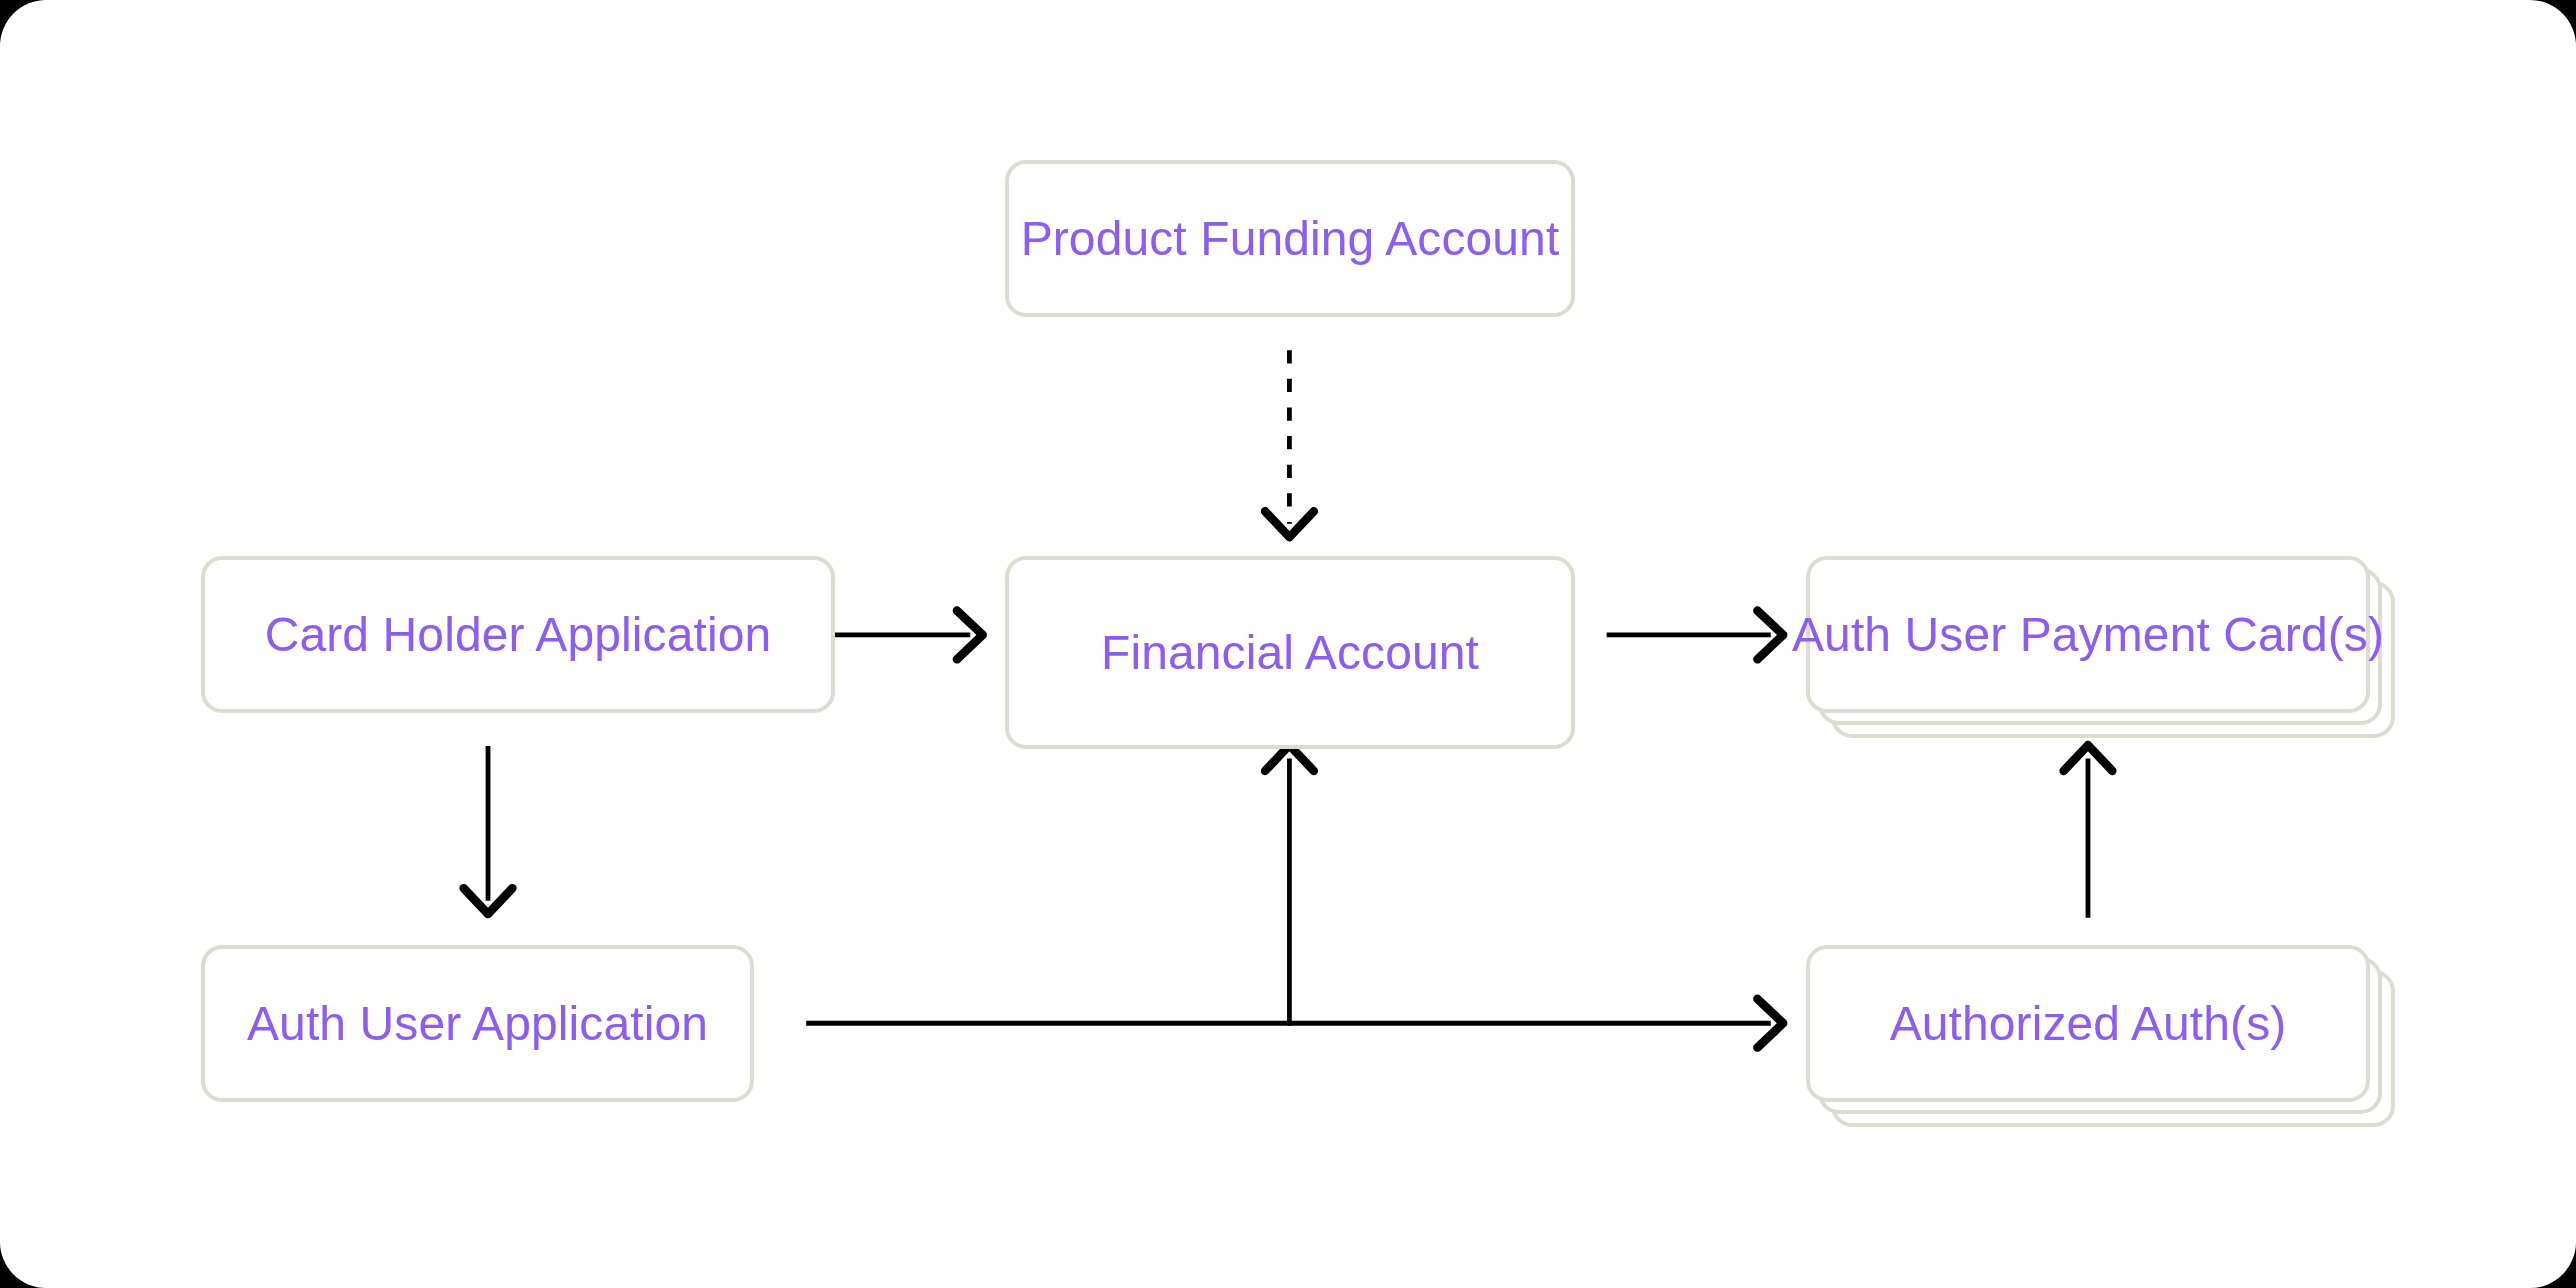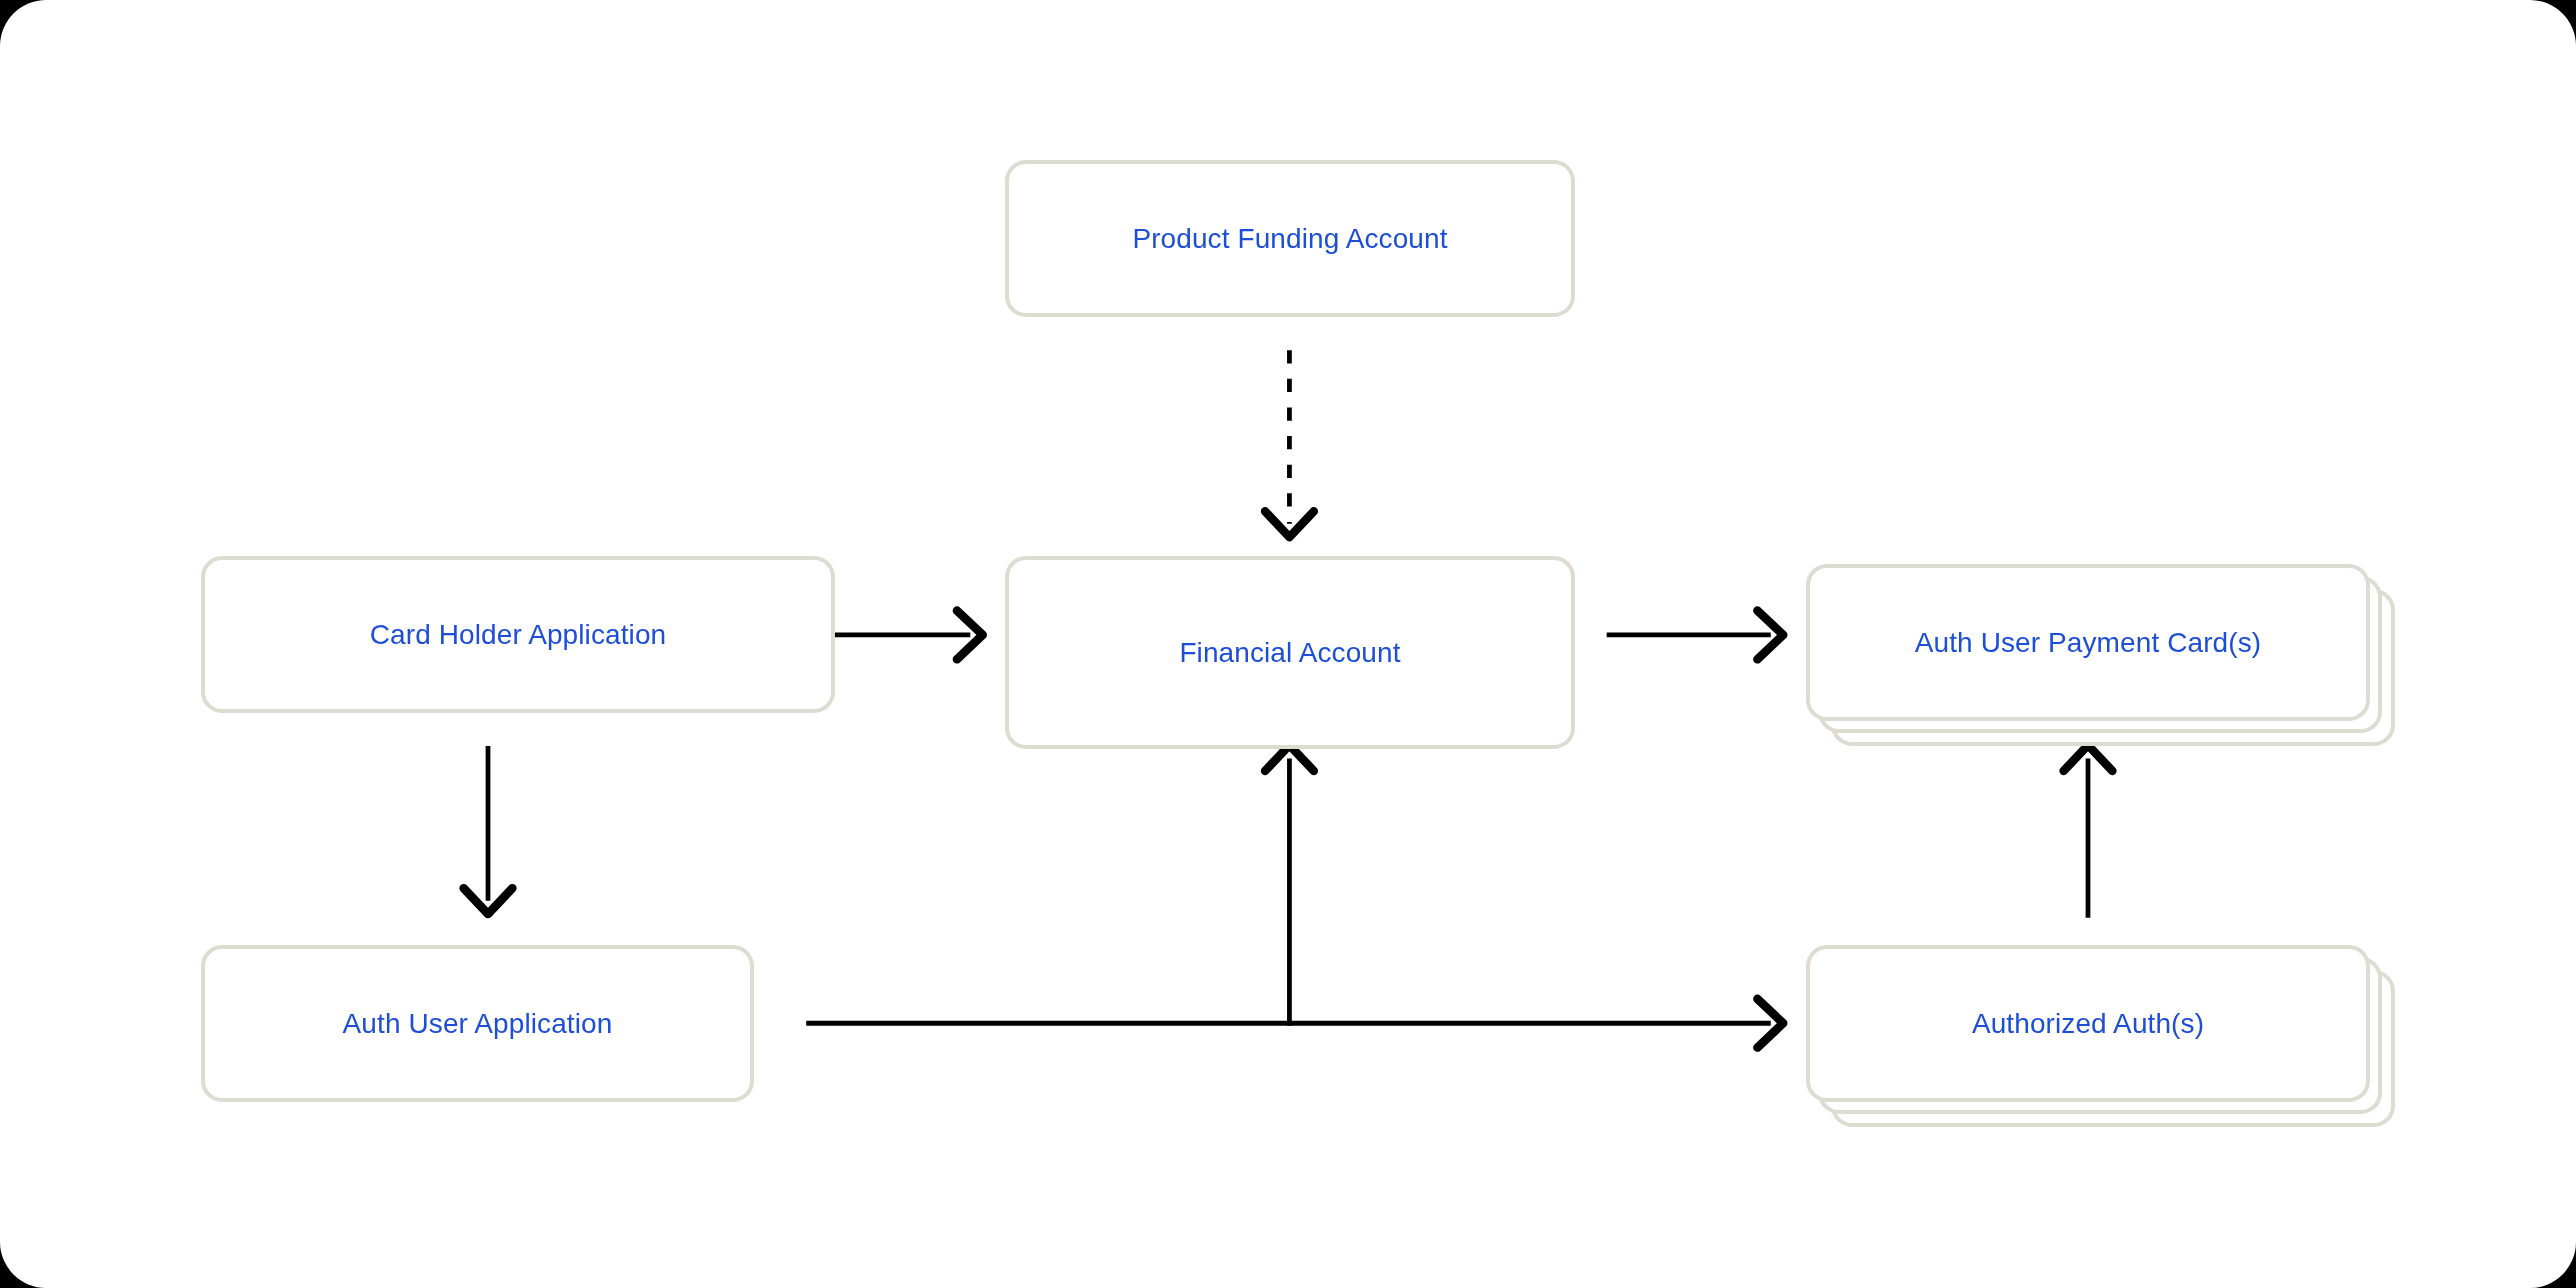--- a/index.html
+++ b/index.html
@@ -30,23 +30,23 @@
     background: #ffffff;
     border: 4.8px solid #dedbd1;
     border-radius: 21px;
     display: flex;
     align-items: center;
     justify-content: center;
     z-index: 5;
   }
   .node-label {
     font-family: "Liberation Sans", sans-serif;
-    font-size: 28px;
+    font-size: 48px;
     font-weight: 400;
-    color: #1d4ed8;
+    color: #8b5cf6;
     letter-spacing: 0.1px;
     white-space: nowrap;
     line-height: 1;
   }
   
   .stack {
     position: absolute;
     z-index: 5;
   }
   .stack .layer {
@@ -147,21 +147,21 @@
     </div>
 
     <div class="node" style="left:201px; top:556px; width:634px; height:157px;">
       <span class="node-label">Card Holder Application</span>
     </div>
 
     <div class="node" style="left:1005px; top:556px; width:570px; height:193px;">
       <span class="node-label">Financial Account</span>
     </div>
 
-    <div class="stack" style="left:1806px; top:556px; width:589px; height:182px;margin-top:8px;">
+    <div class="stack" style="left:1806px; top:556px; width:589px; height:182px;">
       <div class="layer l3" style="width:564px; height:157px;"></div>
       <div class="layer l2" style="width:564px; height:157px;"></div>
       <div class="layer l1" style="width:564px; height:157px;">
         <span class="node-label">Auth User Payment Card(s)</span>
       </div>
     </div>
 
     <div class="node" style="left:201px; top:945px; width:553px; height:157px;">
       <span class="node-label">Auth User Application</span>
     </div>

